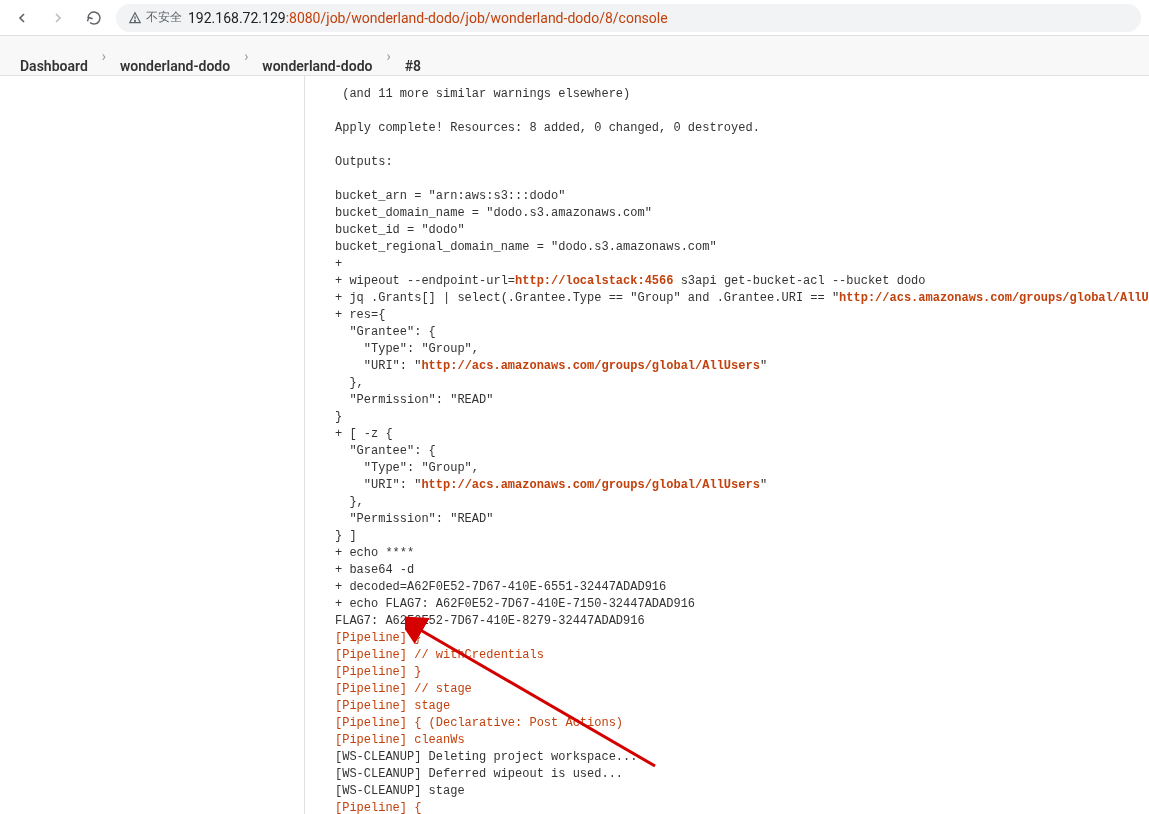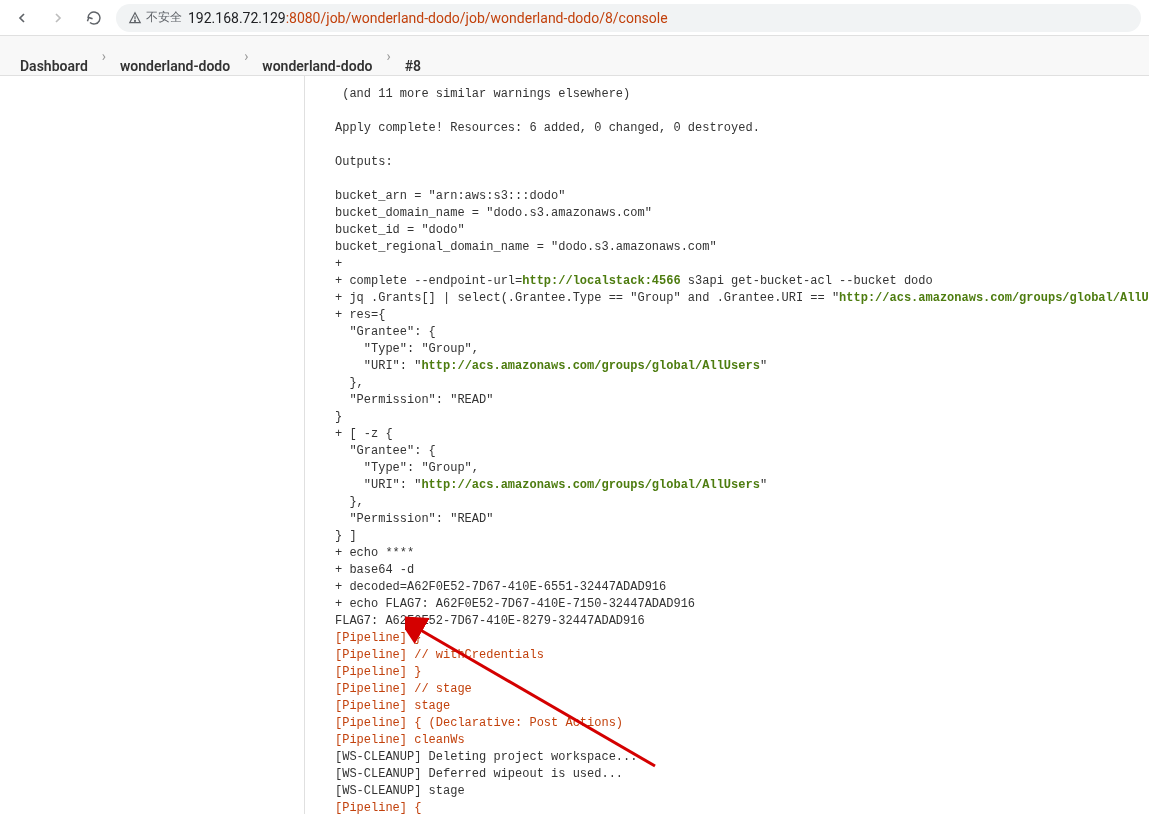--- a/index.html
+++ b/index.html
@@ -12,21 +12,21 @@
   .url-text { color: #202124; }
   .url-text .host { color: #202124; text-align: center; }
   .url-text .path { color: #c2410c; }
   .breadcrumb { display: flex; align-items: center; height: 40px; padding: 0 20px; border-bottom: 1px solid #e0e0e0; gap: 14px; font-size: 14px; font-weight: 600; color: #333; background: #f8f8f8; }
   .breadcrumb .sep { color: #999; font-weight: normal; }
   .breadcrumb a { color: #333; text-decoration: none; cursor: pointer; margin-top: 20px; }
   .content { display: flex; }
   .sidebar { width: 305px; min-height: 740px; border-right: 1px solid #e0e0e0; }
   .console { flex: 1; padding: 10px 0 0 30px; overflow: hidden; }
   .console pre { font-family: "SimSun", "NSimSun", "Courier New", monospace; font-size: 12px; line-height: 17px; color: #333; white-space: pre; }
-  .console pre a { color: #4d7c0f; text-decoration: none; font-weight: bold; }
+  .console pre a { color: #c2410c; text-decoration: none; font-weight: bold; }
   .console pre .pipeline { color: #c2410c; }
   .arrow-svg { position: absolute; pointer-events: none; }
 </style>
 </head>
 <body>
 
 <div class="browser-bar">
   <div class="nav-btn">
     <svg width="16" height="16" viewBox="0 0 24 24" fill="none" stroke="currentColor" stroke-width="2.5">
         <polyline points="15 18 9 12 15 6"></polyline>
@@ -66,30 +66,30 @@
   <a>wonderland-dodo</a>
   <span class="sep">›</span>
   <a>#8</a>
 </div>
 
 <div class="content">
   <div class="sidebar"></div>
   <div class="console" style="position:relative;">
 <pre><span> (and 11 more similar warnings elsewhere)</span>
 
-<span>Apply complete! Resources: 6 added, 0 changed, 0 destroyed.</span>
+<span>Apply complete! Resources: 8 added, 0 changed, 0 destroyed.</span>
 
 <span>Outputs:</span>
 
 <span>bucket_arn = "arn:aws:s3:::dodo"</span>
 <span>bucket_domain_name = "dodo.s3.amazonaws.com"</span>
 <span>bucket_id = "dodo"</span>
 <span>bucket_regional_domain_name = "dodo.s3.amazonaws.com"</span>
 <span>+</span>
-<span>+ complete --endpoint-url=</span><a>http://localstack:4566</a><span> s3api get-bucket-acl --bucket dodo</span>
+<span>+ wipeout --endpoint-url=</span><a>http://localstack:4566</a><span> s3api get-bucket-acl --bucket dodo</span>
 <span>+ jq .Grants[] | select(.Grantee.Type == "Group" and .Grantee.URI == "</span><a>http://acs.amazonaws.com/groups/global/AllUsers</a>
 <span>+ res={</span>
 <span>  "Grantee": {</span>
 <span>    "Type": "Group",</span>
 <span>    "URI": "</span><a>http://acs.amazonaws.com/groups/global/AllUsers</a><span>"</span>
 <span>  },</span>
 <span>  "Permission": "READ"</span>
 <span>}</span>
 <span>+ [ -z {</span>
 <span>  "Grantee": {</span>

